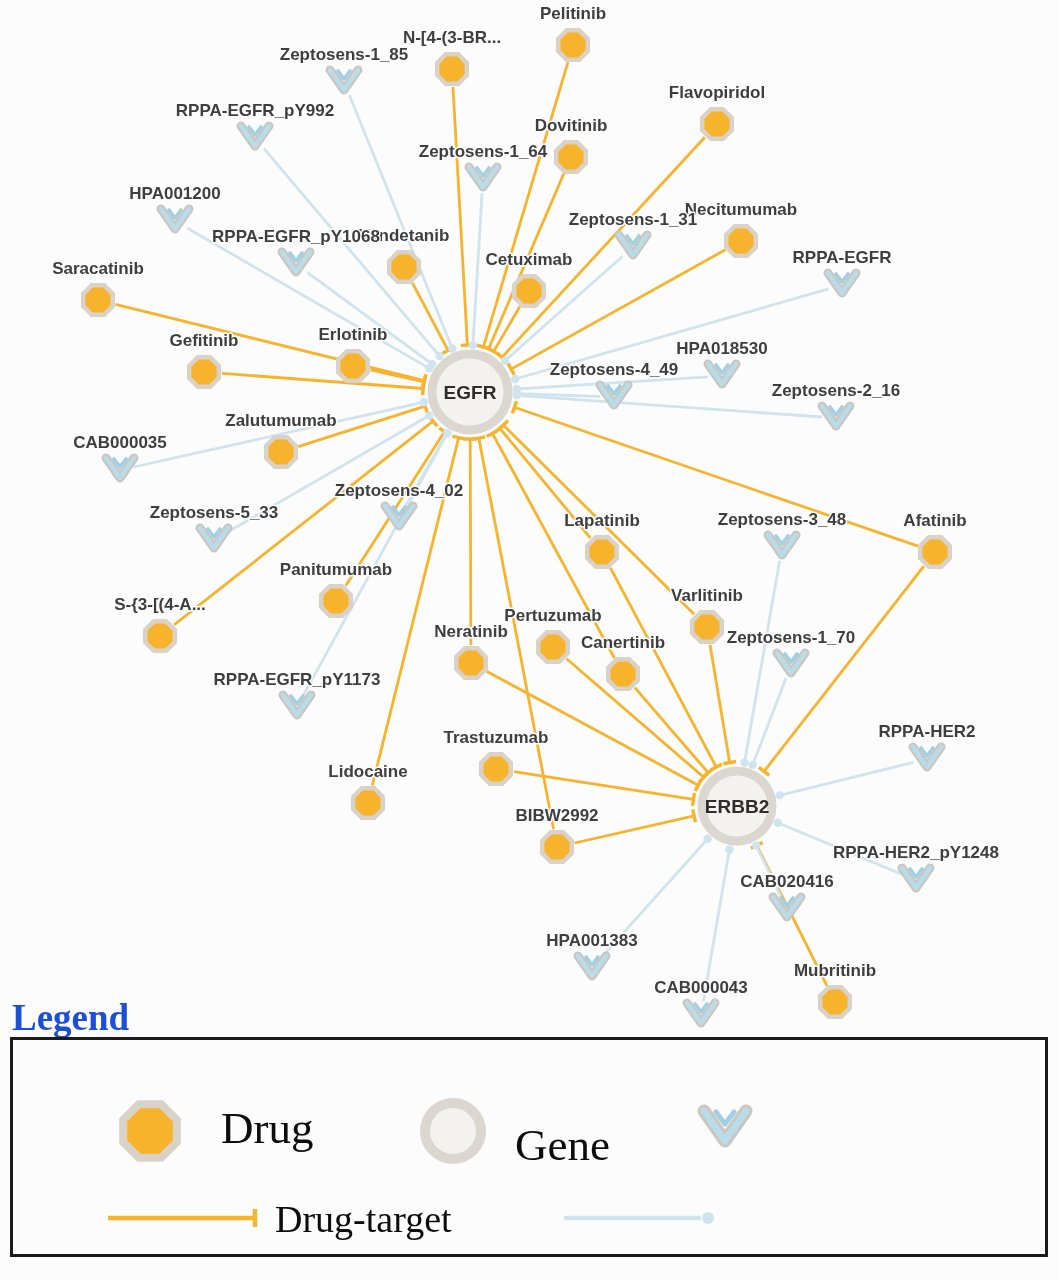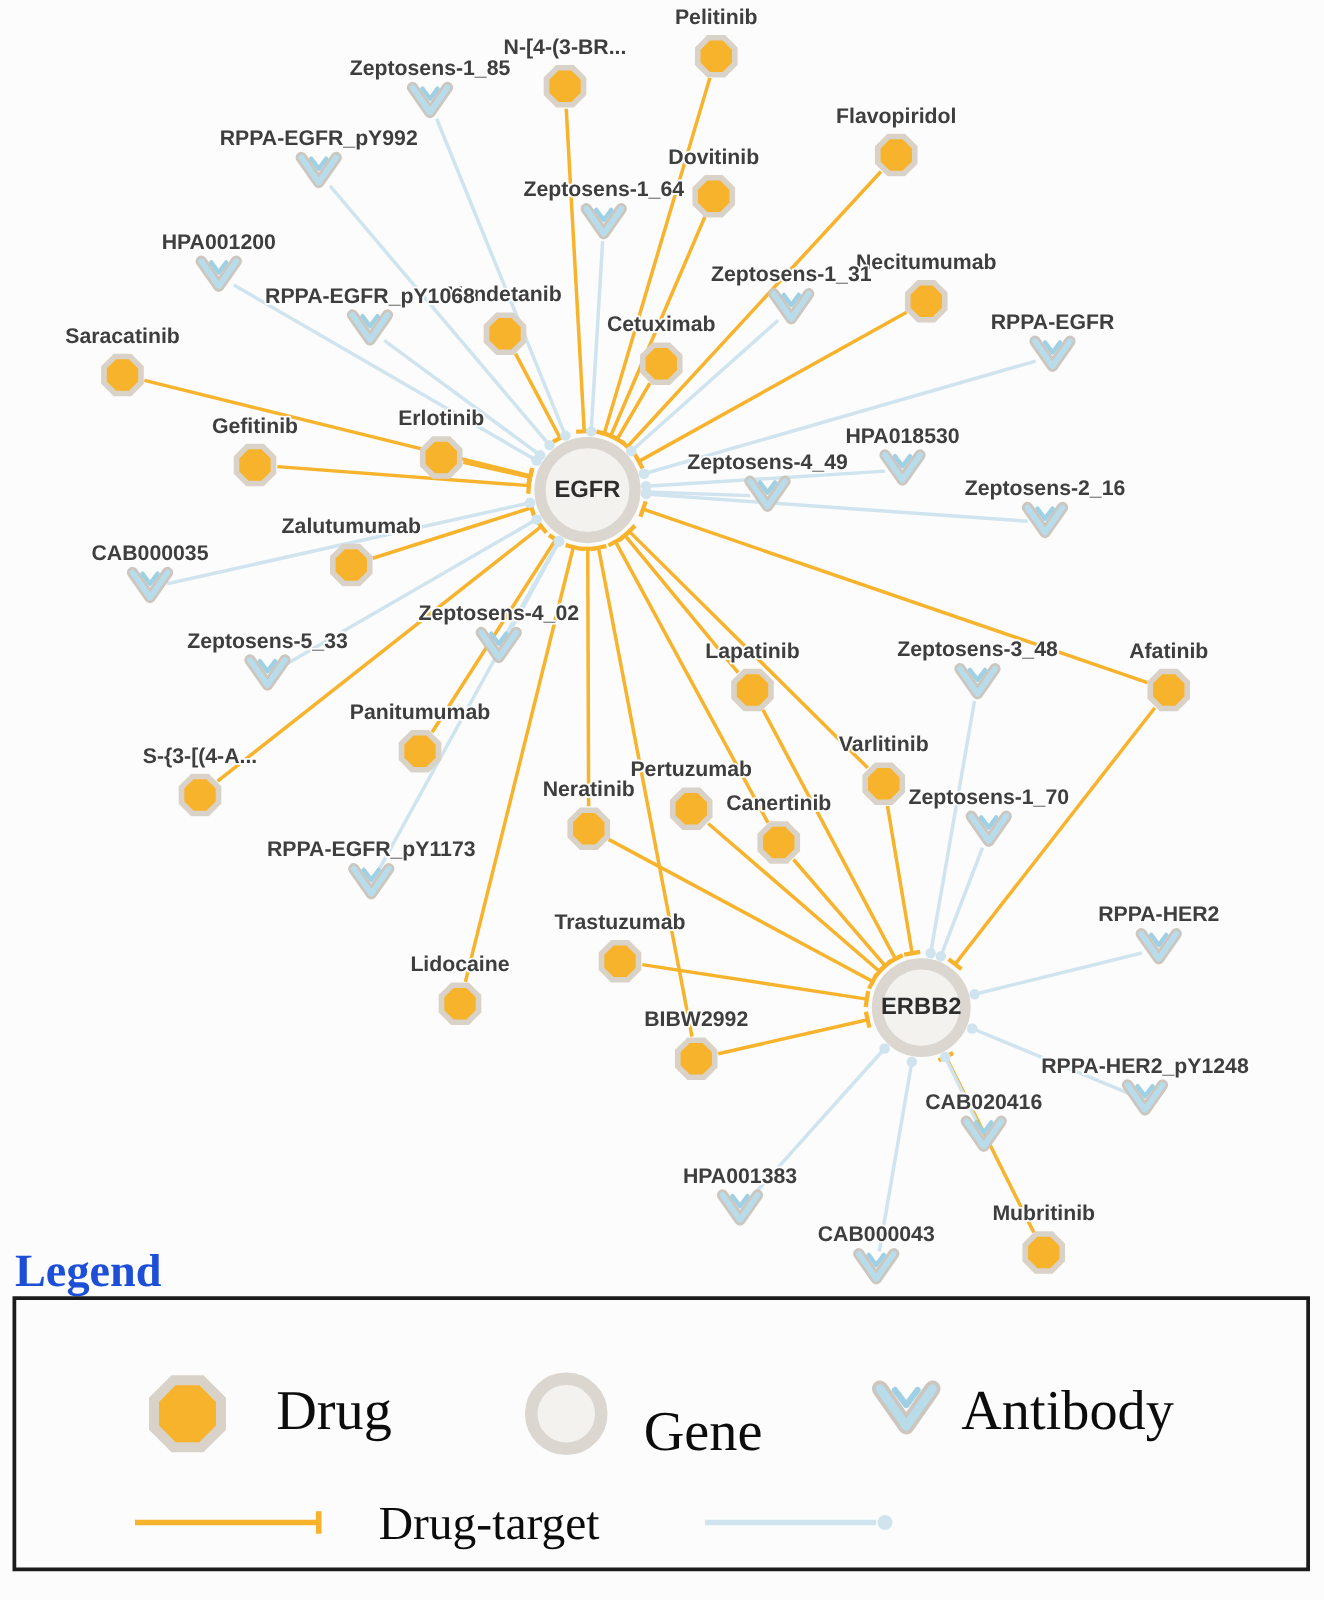--- a/index.html
+++ b/index.html
@@ -7,21 +7,21 @@
          font-family:"Liberation Sans",sans-serif;overflow:hidden;}
   #network-svg{position:absolute;left:0;top:0;}
   .node-label{font:700 17px "Liberation Sans",sans-serif;fill:#3e3e3e;
               paint-order:stroke;stroke:#fcfcfc;stroke-width:3px;stroke-linejoin:round;}
   .gene-label{font:700 19px "Liberation Sans",sans-serif;fill:#2d2d2d;}
   .legend-title{position:absolute;left:12px;top:996px;font:700 37px "Liberation Serif",serif;color:#1d4ed8;}
   .legend-box{position:absolute;left:10px;top:1037px;width:1032px;height:214px;
               border:3px solid #1b1b1b;}
   .legend-box .abs{position:absolute;}
   .legend-text{font:400 45px "Liberation Serif",serif;color:#0c0c0c;white-space:nowrap;}
-  .legend-text-sm{font:400 38px "Liberation Serif",serif;color:#0c0c0c;white-space:nowrap;margin-left:28px;}
+  .legend-text-sm{font:400 38px "Liberation Serif",serif;color:#0c0c0c;white-space:nowrap;}
 </style>
 </head>
 <body>
 
 <div class="stage">
 
   <svg id="network-svg" width="1059" height="1280">
       <g>
         <line x1="567.9" y1="62.3" x2="483.4" y2="346.9" stroke="#f7b32c" stroke-width="2.8"></line>
         <line x1="489.6" y1="348.8" x2="477.1" y2="345.1" stroke="#f7b32c" stroke-width="3.4"></line>
@@ -368,21 +368,20 @@
     <svg class="abs" style="left:404px;top:55px;" width="72" height="72" viewBox="-36 -36 72 72">
       <circle cx="0" cy="0" r="28" fill="var(--gene-fill)" stroke="var(--gene-stroke)" stroke-width="10"></circle>
     </svg>
     <span class="abs legend-text" style="left:502px;top:62px;margin-top:17px;">Gene</span>
 
     <svg class="abs" style="left:676px;top:58px;" width="72" height="60" viewBox="-36 -30 72 60">
       <path d="M -21 -17 L 0 13 L 21 -17" fill="none" stroke="var(--ab-stroke)" stroke-width="13" stroke-linecap="round" stroke-linejoin="round"></path>
       <path d="M -21 -17 L 0 13 L 21 -17" fill="none" stroke="var(--ab-fill)" stroke-width="7" stroke-linecap="round" stroke-linejoin="round"></path>
       <path d="M -9 -16 L 0 -4 L 9 -16" fill="none" stroke="var(--ab-inner)" stroke-width="5" stroke-linecap="round" stroke-linejoin="round"></path>
     </svg>
-    <span class="abs legend-text" style="left:756px;top:62px;">Antibody</span>
 
     <svg class="abs" style="left:92px;top:166px;" width="165" height="24" viewBox="0 0 165 24">
       <line x1="3" y1="12" x2="150" y2="12" stroke="var(--drug-edge)" stroke-width="4.5"></line>
       <line x1="150" y1="3" x2="150" y2="21" stroke="var(--drug-edge)" stroke-width="4.5"></line>
     </svg>
     <span class="abs legend-text-sm" style="left:262px;top:157px;">Drug-target</span>
 
     <svg class="abs" style="left:548px;top:166px;" width="160" height="24" viewBox="0 0 160 24">
       <line x1="3" y1="12" x2="140" y2="12" stroke="var(--ab-edge)" stroke-width="4.5"></line>
       <circle cx="147" cy="12" r="6" fill="var(--ab-edge)"></circle>

